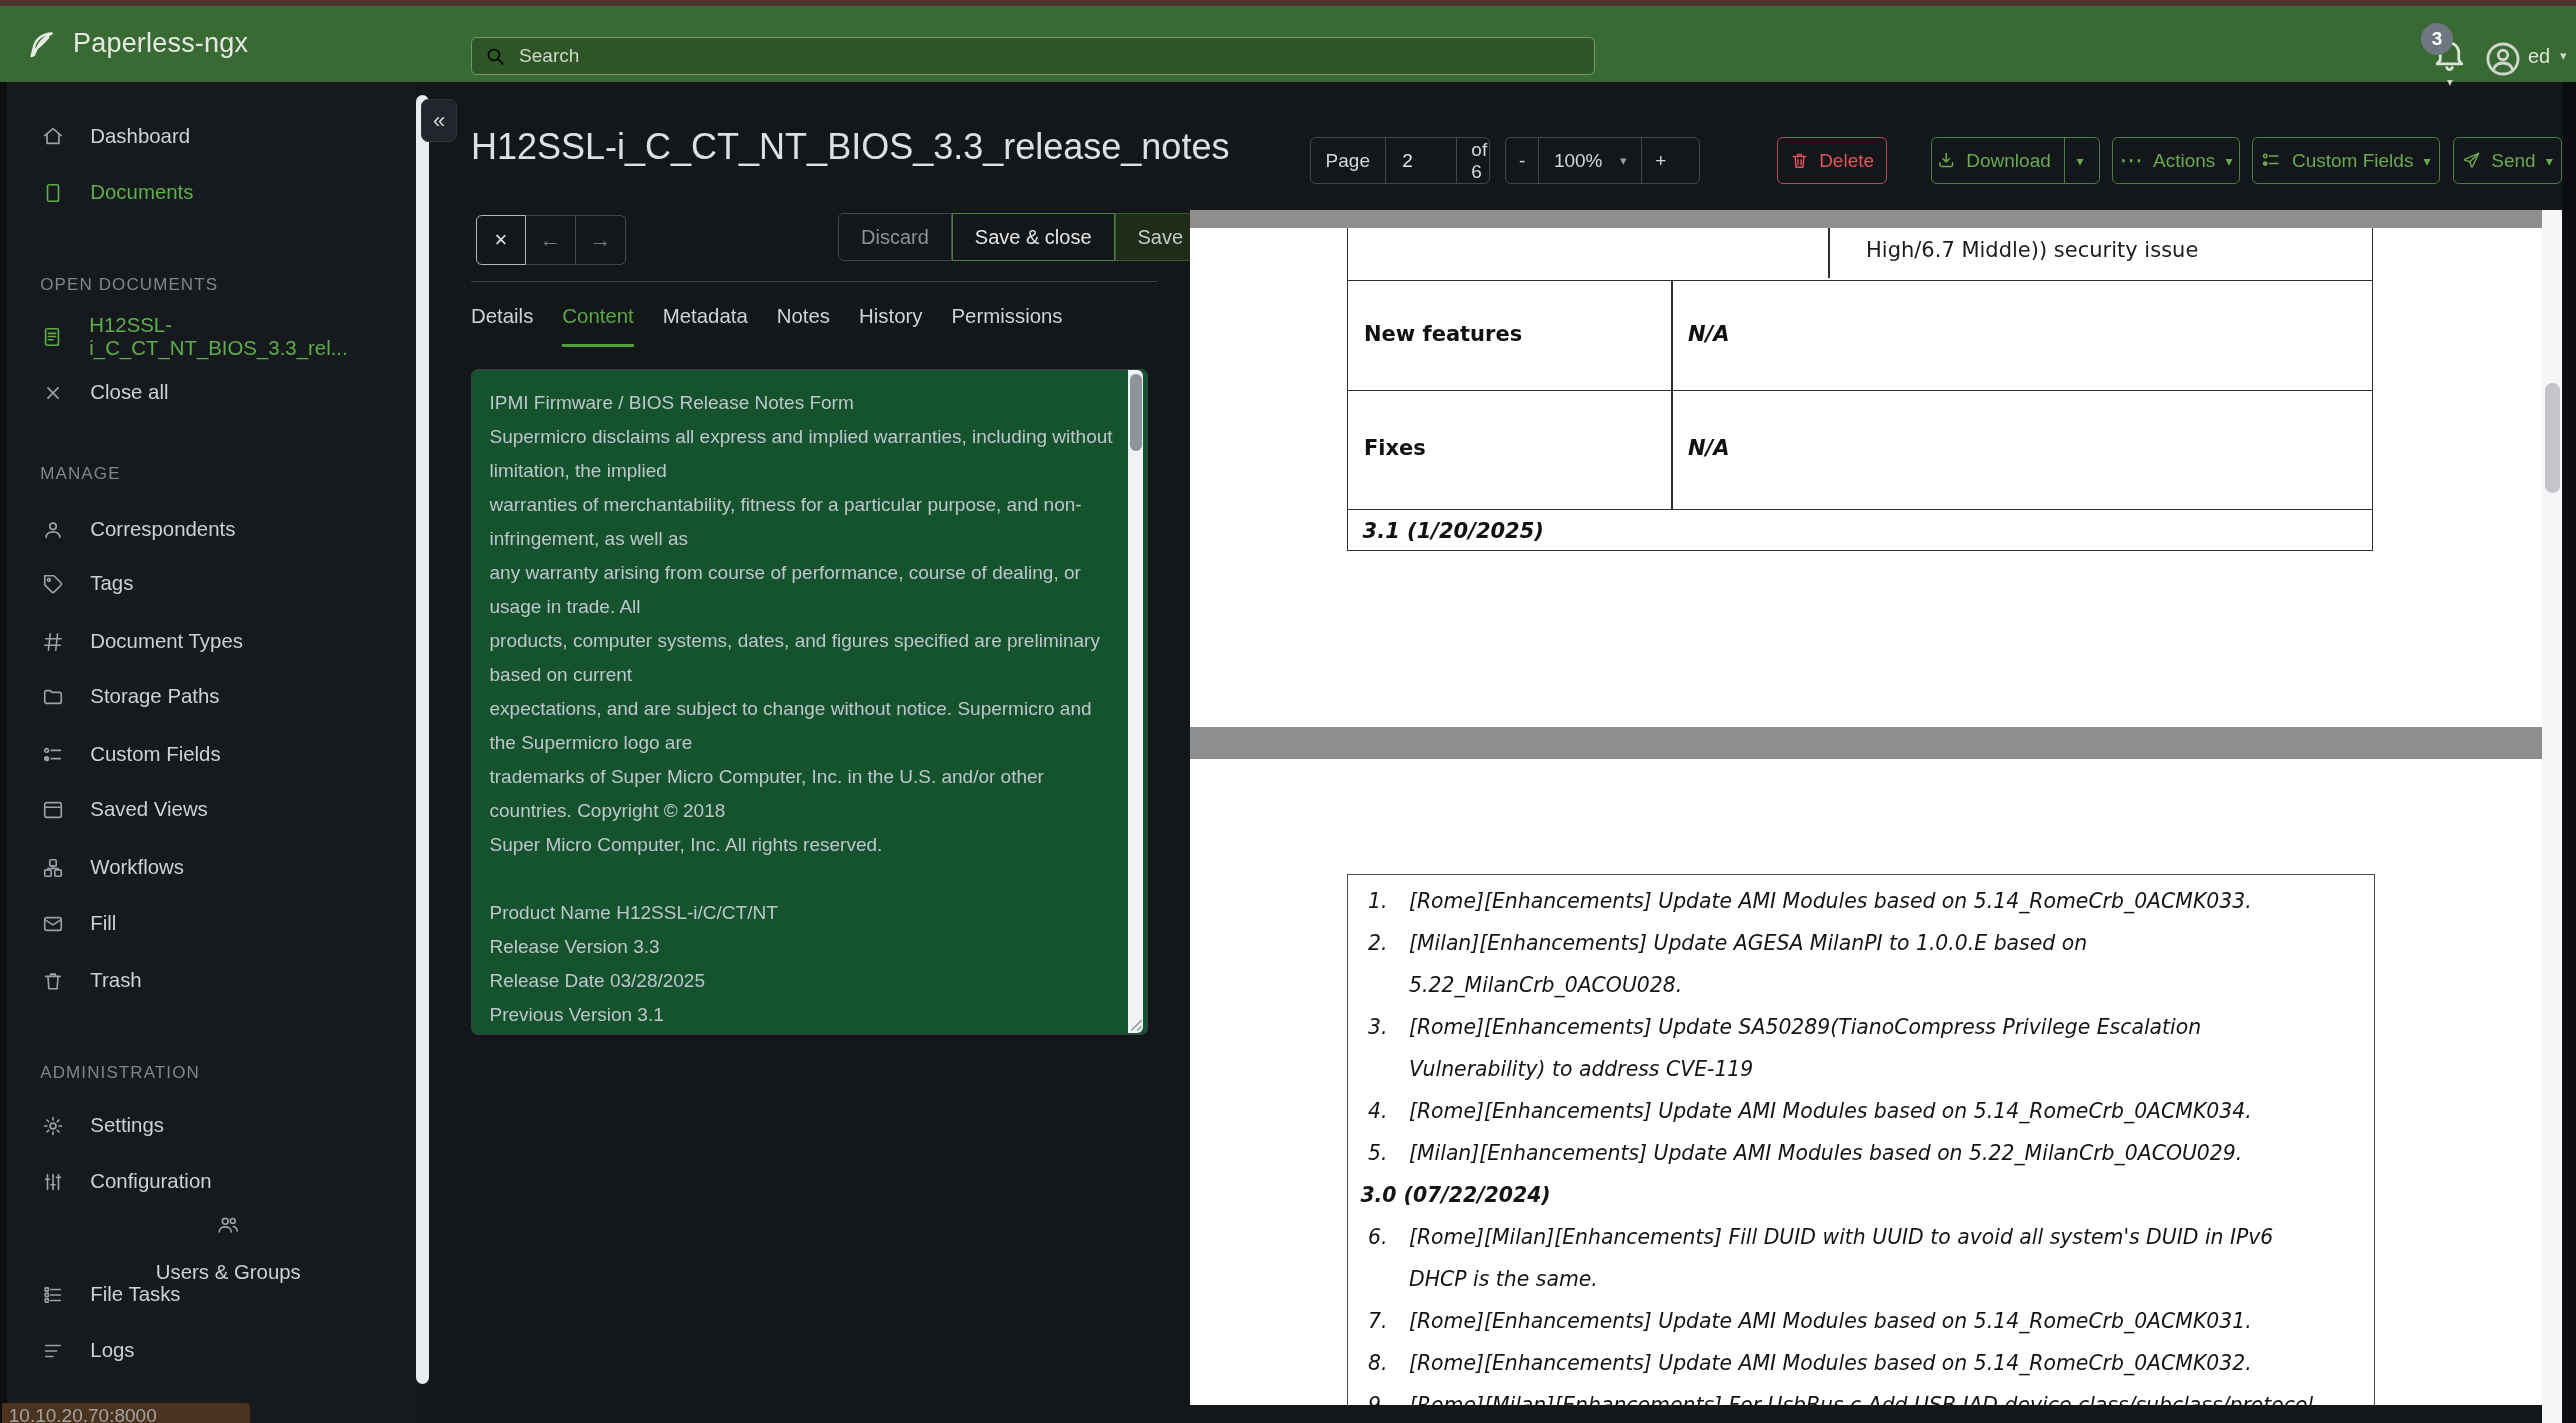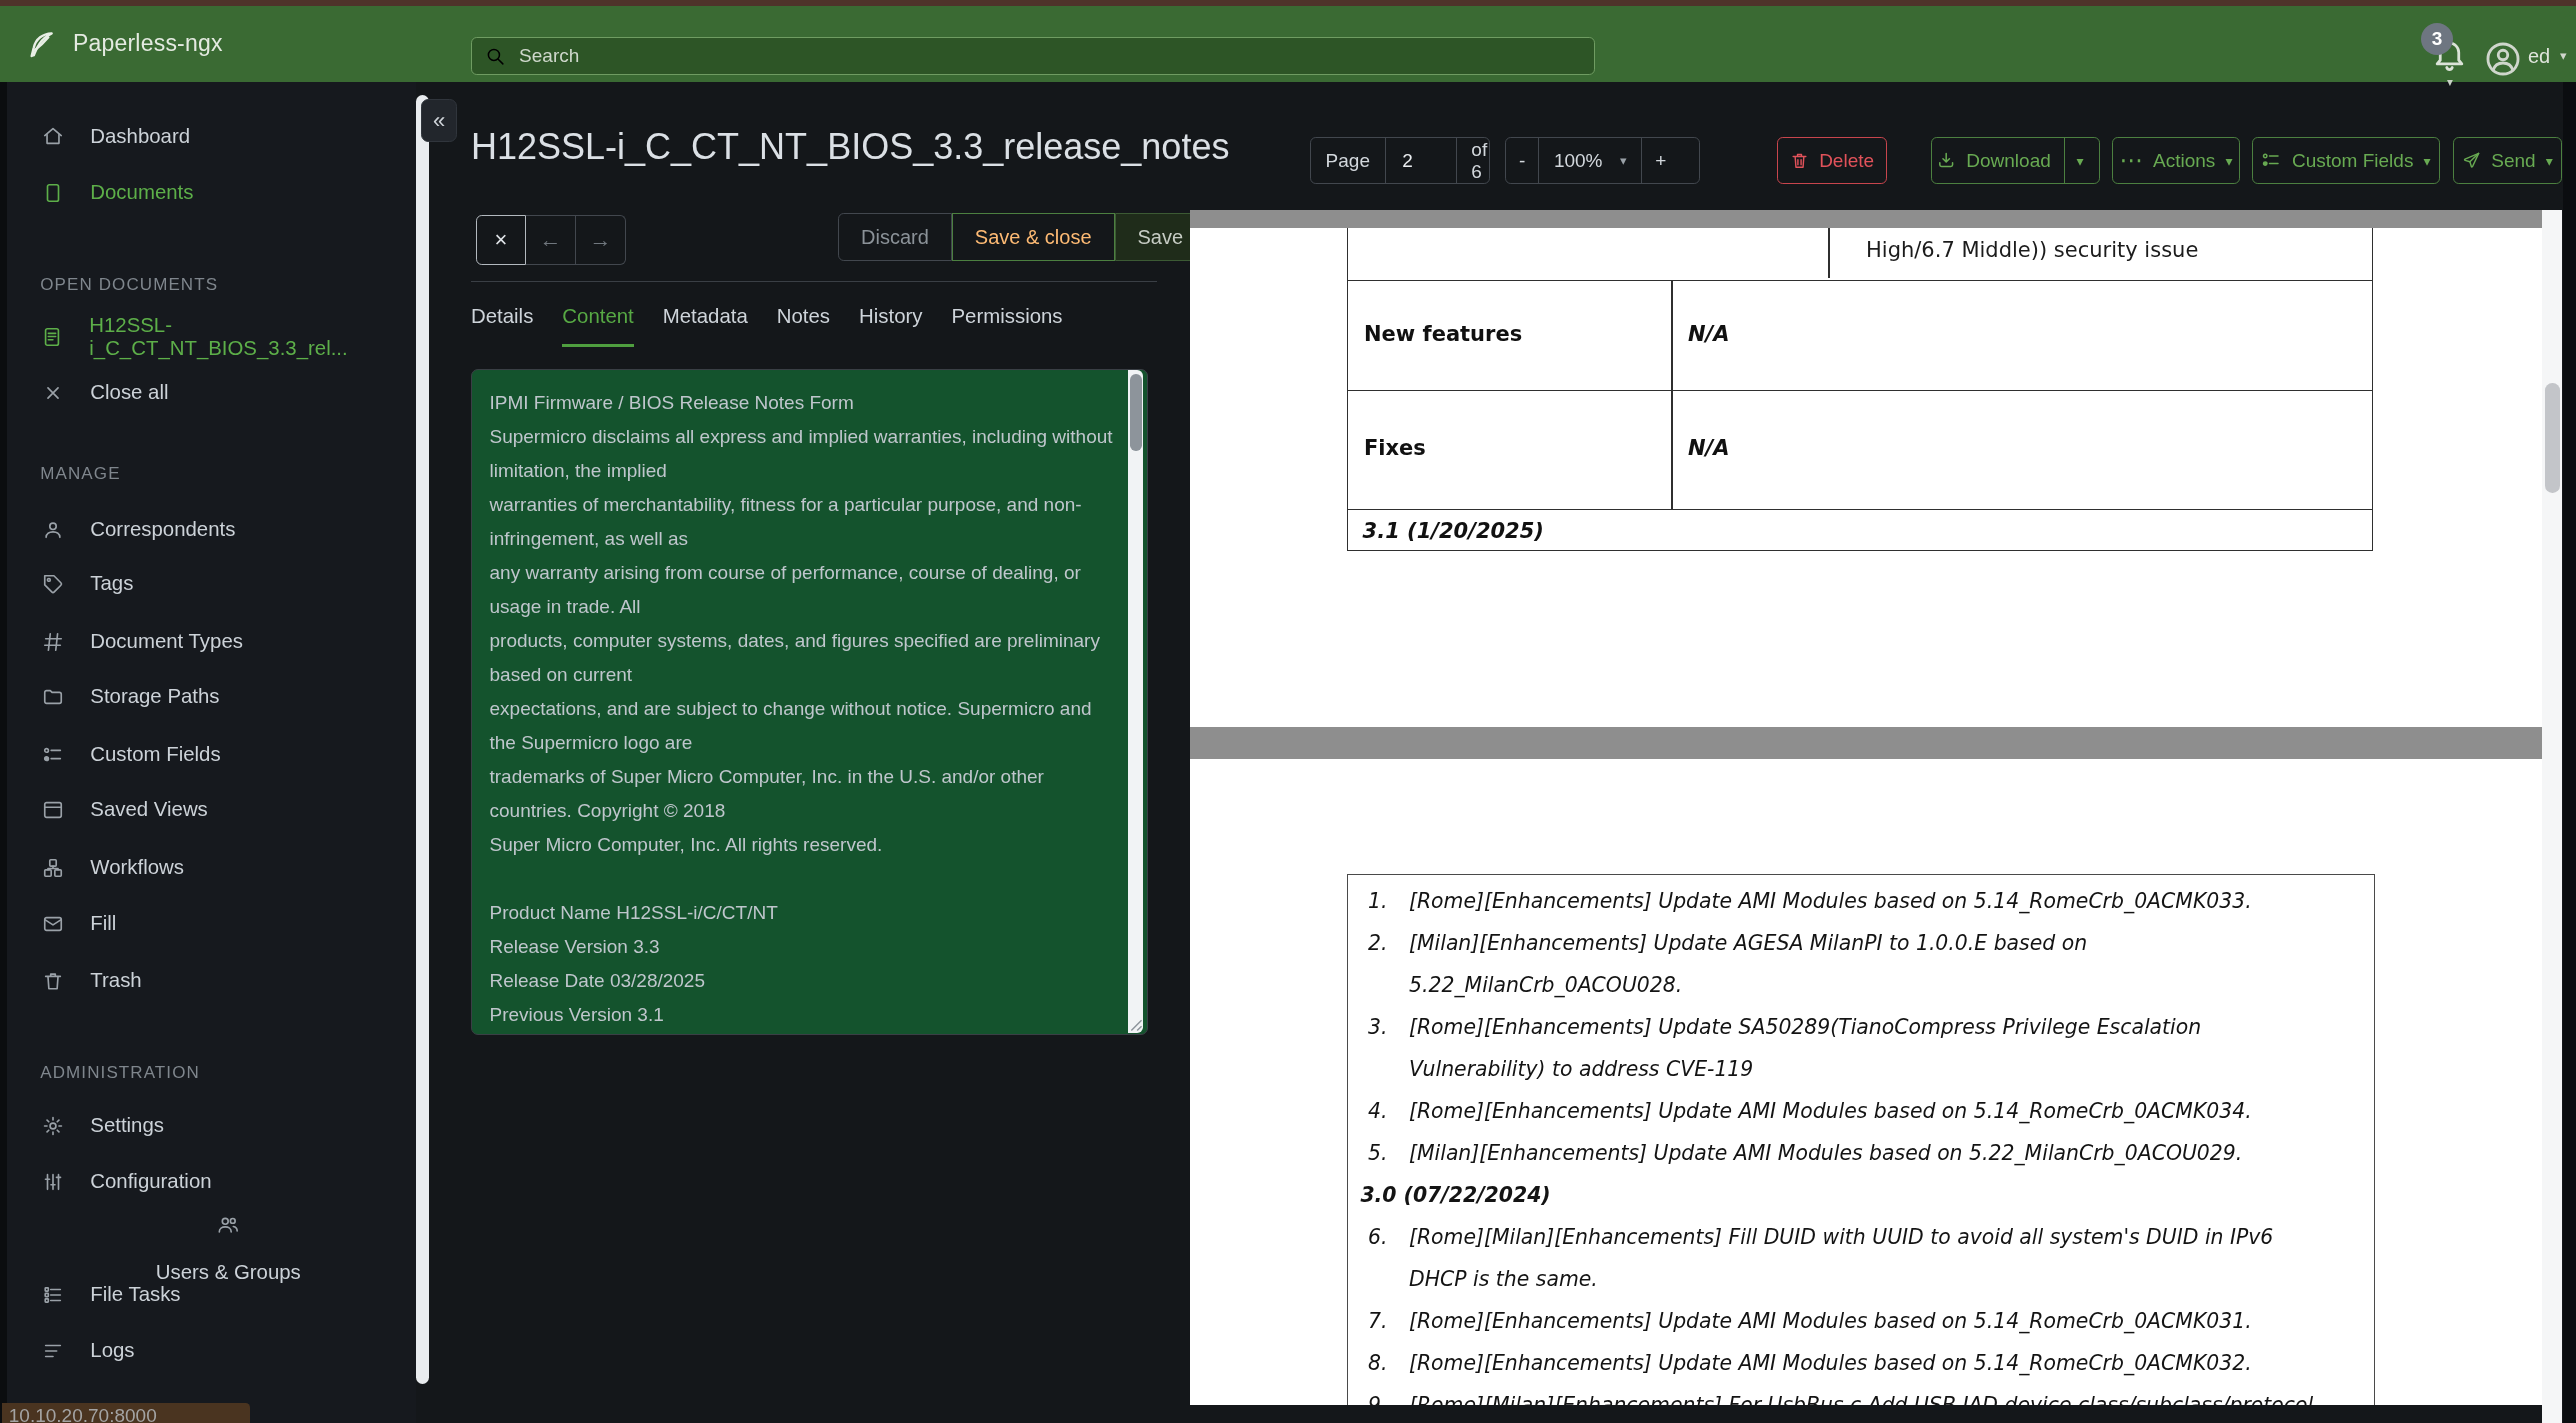--- a/index.html
+++ b/index.html
@@ -3,21 +3,21 @@
 <meta charset="utf-8">
 <style>
   html,body{margin:0;padding:0;background:#14171a;}
   #root{position:relative;width:2576px;height:1424px;overflow:hidden;
         font-family:"Liberation Sans",sans-serif;background:#14171a;}
   .abs{position:absolute;}
   
   #strip-top{left:0;top:0;width:2576px;height:5.8px;background:#4e332a;}
   #topbar{left:0;top:5.8px;width:2576px;height:76px;background:#3a6a33;display:flex;align-items:center;}
   #brand{position:absolute;left:25px;top:0;height:76px;display:flex;align-items:center;gap:16px;color:#e9efe6;}
-  #brand .brand-text{font-size:23px;letter-spacing:0.2px;color:#e4eae1;}
+  #brand .brand-text{font-size:27px;letter-spacing:0.2px;color:#e4eae1;}
   #searchbox{position:absolute;left:471px;top:31px;width:1124px;height:38px;background:#2d5526;
              border:0.7px solid #6f9c62;border-radius:5.8px;display:flex;align-items:center;gap:11.7px;padding:0 13px;box-sizing:border-box;}
   #searchbox input{background:transparent;border:none;outline:none;color:#e3eadf;font-size:19px;width:100%;
                    font-family:"Liberation Sans",sans-serif;}
   #searchbox input::placeholder{color:#cfd8cc;opacity:1;}
   #badge{position:absolute;left:2421px;top:17.5px;width:32px;height:32px;border-radius:50%;background:#6e7681;
          color:#fff;font-size:19px;font-weight:bold;display:flex;align-items:center;justify-content:center;z-index:3;}
   .icon{display:inline-flex;align-items:center;justify-content:center;color:inherit;}
   .icon svg{stroke:currentColor;fill:none;stroke-width:1.8;stroke-linecap:round;stroke-linejoin:round;}
   
@@ -51,21 +51,21 @@
   #btn-download .split{border-left:0.7px solid #4c8040;align-self:stretch;display:flex;align-items:center;padding:0 11.7px;margin-left:2.9px;}
   
   #nav-group{left:476px;top:215px;height:50px;display:flex;position:absolute;}
   #nav-group .nbtn{width:50px;display:flex;align-items:center;justify-content:center;font-size:22px;box-sizing:border-box;}
   #nav-close{border:1.5px solid #b3b9bf;border-radius:5.8px 0 0 5.8px;color:#e2e6ea;}
   #nav-back{border:0.7px solid #42474e;border-left:none;color:#70777e;}
   #nav-fwd{border:0.7px solid #42474e;border-left:none;border-radius:0 5.8px 5.8px 0;color:#70777e;}
   #save-group{left:838px;top:213px;height:48px;display:flex;position:absolute;font-size:20px;}
   #save-group .sbtn{display:flex;align-items:center;justify-content:center;padding:0 22px;box-sizing:border-box;}
   #btn-discard{border:0.7px solid #42474e;border-radius:5.8px 0 0 5.8px;color:#8b9298;}
-  #btn-saveclose{border:0.7px solid #4c8040;color:#fdba74;}
+  #btn-saveclose{border:0.7px solid #4c8040;color:#e5e5e5;}
   #btn-save{background:#1f2c1a;border:0.7px solid #3c5a34;border-radius:0 5.8px 5.8px 0;color:#c6ccc4;}
   #divider{left:471px;top:281px;width:686px;height:0.7px;background:#3a3f45;}
   #tabs{left:471px;top:298px;height:47px;display:flex;gap:29px;position:absolute;font-size:20.4px;color:#ced4da;}
   #tabs .tab{display:flex;align-items:flex-start;padding-top:7.3px;height:39px;border-bottom:3.7px solid transparent;cursor:pointer;}
   #tabs .tab.active{color:#57a944;border-bottom-color:#4f9f3f;}
   
   #content-area{left:471px;top:369px;width:677px;height:666px;background:#14532d;border:0.7px solid #3a3f45;
                 border-radius:7px;box-sizing:border-box;}
   #content-area textarea{width:100%;height:100%;background:transparent;border:none;outline:none;resize:none;
       color:#bfc6cc;font-size:19px;line-height:34px;padding:16px 29px 16px 17.5px;box-sizing:border-box;

